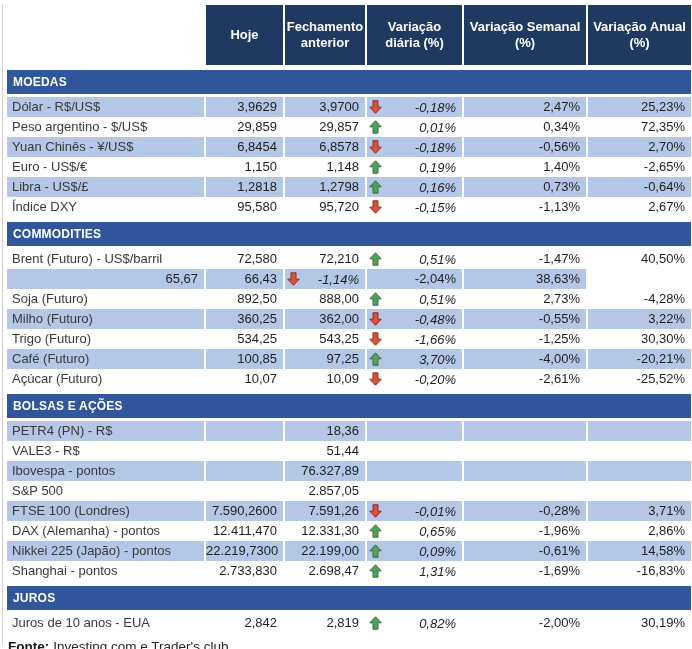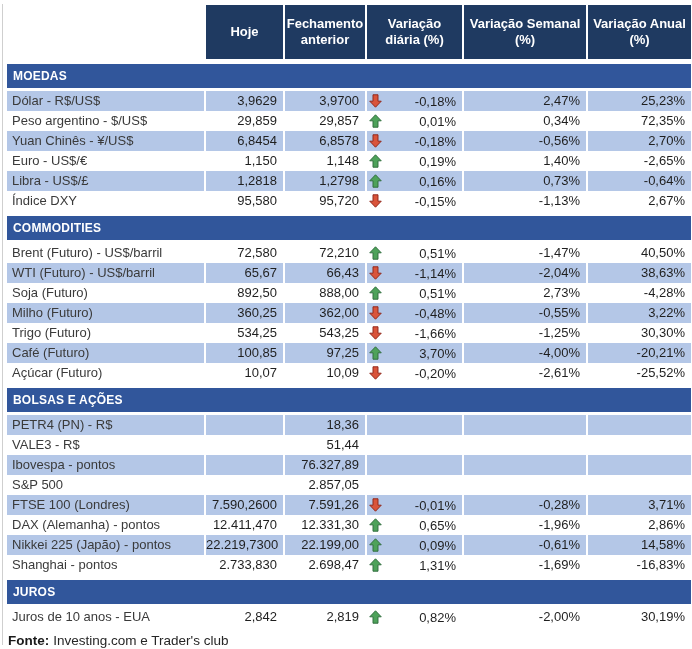--- a/index.html
+++ b/index.html
@@ -9,21 +9,21 @@
     font-family:"Liberation Sans", sans-serif;
     position:relative; overflow:hidden;
   }
   .sheet { position:absolute; left:0; top:0; width:692px; height:649px; background:#fff; }
   .gridline-left { position:absolute; left:2px; top:4px; bottom:4px; width:1px; background:#cfcfcf; }
   .content { position:absolute; left:7px; top:5px; width:684px; }
 
   .grid6 { display:grid; grid-template-columns:197px 79px 82px 97px 124px 105px; }
 
   
-  .header-row { height:54px; }
+  .header-row { height:60px; }
   .hcell {
     background:#1F3A61; color:#fff; font-weight:bold; font-size:13px; line-height:1.25;
     display:flex; align-items:center; justify-content:center; text-align:center;
     border-left:2px solid #fff; padding:2px 3px;
   }
   .corner { background:transparent; }
 
   
   .section-bar {
     height:24px; margin:5px 0 3px 0; background:#31569B; color:#fff;
@@ -31,21 +31,21 @@
     letter-spacing:.2px;
   }
 
   
   .row { height:20px; }
   .row .cell { font-size:13px; line-height:19px; height:20px; border-left:2px solid #fff; overflow:hidden; }
   .row .cell:first-child { border-left:none; }
   .row.shaded .cell { background:#B4C7E7; }
   .c-label { padding-left:5px; color:#3a3a3a; }
   .num { text-align:right; padding-right:6px; color:#1f1f1f; }
-  .vd { display:flex; align-items:center; justify-content:space-between; padding:0 6px 0 2px; }
+  .vd { display:flex; align-items:center; justify-content:space-between; padding:0 6px 0 2px;font-style:italic; }
   .vd .val { color:#1f1f1f; }
   .arrow { display:inline-flex; align-items:center; width:14px; height:15px; }
   .arrow svg { display:block; }
 
   
   .footer { margin-top:6px; font-size:13.5px; color:#1a1a1a; padding-left:1px; }
   .footer .b { font-weight:bold;margin-top:47px; }
   .footer .t { margin-left:4px; color:#262626; }
 </style>
 </head>
@@ -166,21 +166,20 @@
               <svg width="13" height="14" viewBox="0 0 14 15">
                 <path d="M7 0.8 L13.2 7.3 L9.7 7.3 L9.7 14.2 L4.3 14.2 L4.3 7.3 L0.8 7.3 Z" fill="#4EA25A" stroke="#2E6B3C" stroke-width="1" stroke-linejoin="round"></path>
               </svg>
             </span>
             <span class="val">0,51%</span>
           </div>
           <div class="cell num">-1,47%</div>
           <div class="cell num">40,50%</div>
         </div>
         <div class="grid6 row shaded">
-          <div class="cell c-label">WTI (Futuro) - US$/barril</div>
           <div class="cell num">65,67</div>
           <div class="cell num">66,43</div>
           <div class="cell vd">
             <span class="arrow">
               <svg width="13" height="14" viewBox="0 0 14 15">
                 <path d="M7 14.2 L0.8 7.7 L4.3 7.7 L4.3 0.8 L9.7 0.8 L9.7 7.7 L13.2 7.7 Z" fill="#D9543B" stroke="#8E2418" stroke-width="1" stroke-linejoin="round"></path>
               </svg>
             </span>
             <span class="val">-1,14%</span>
           </div>

